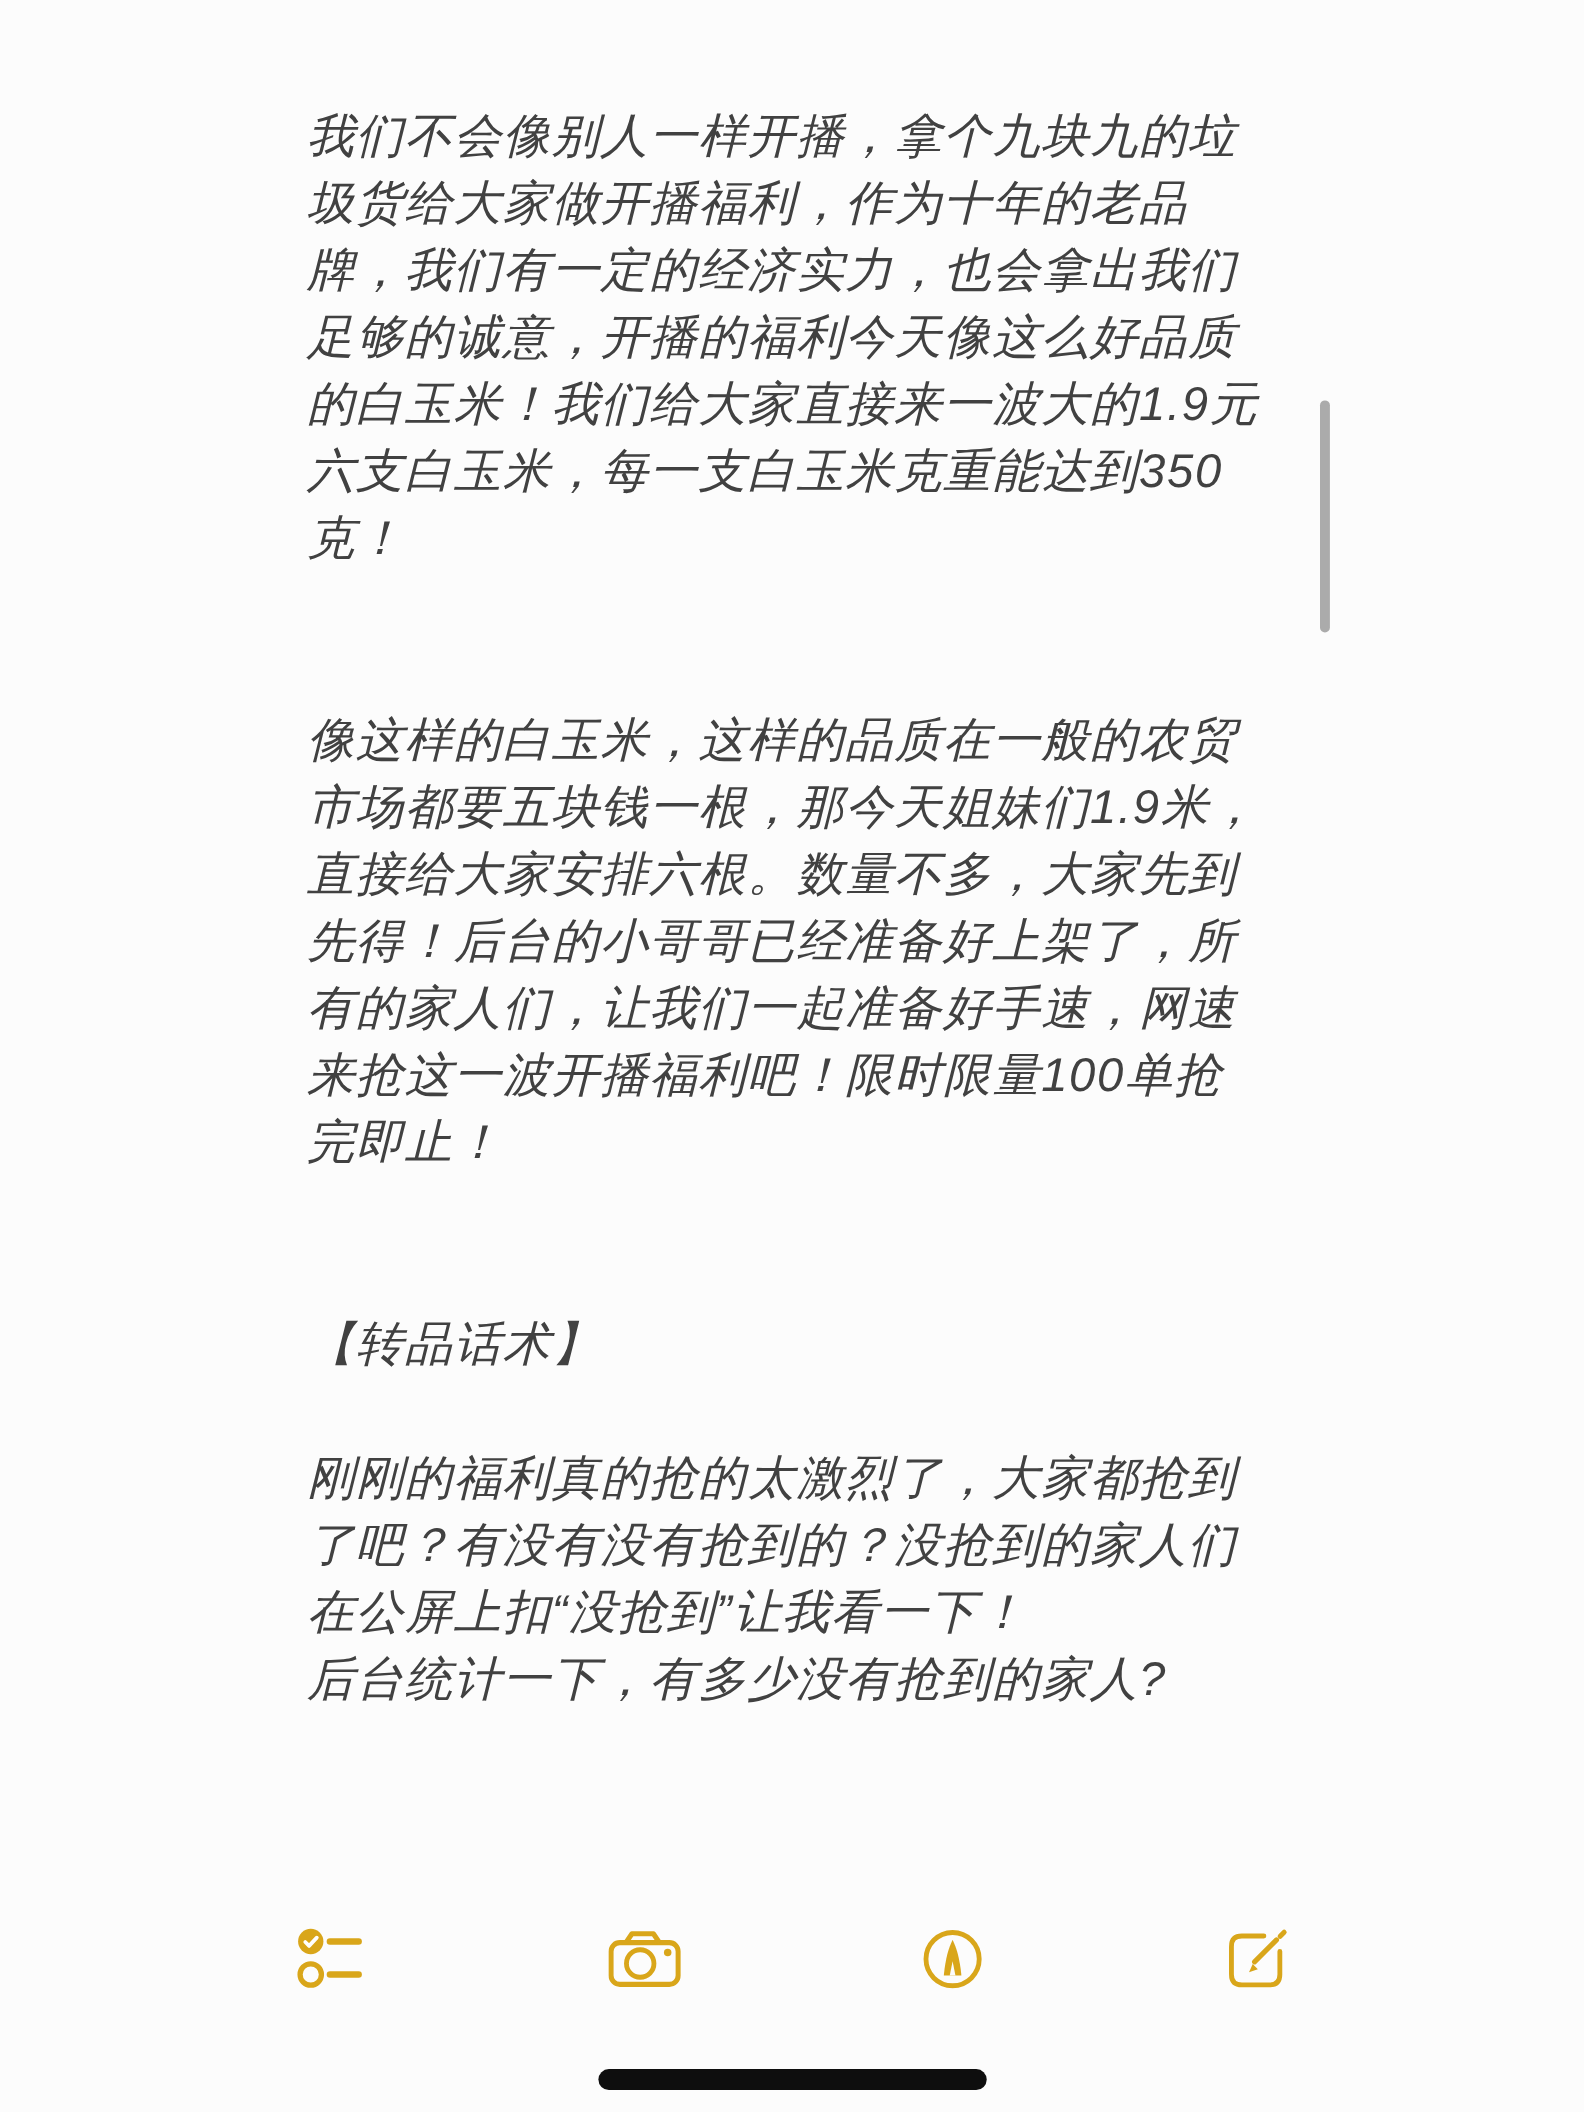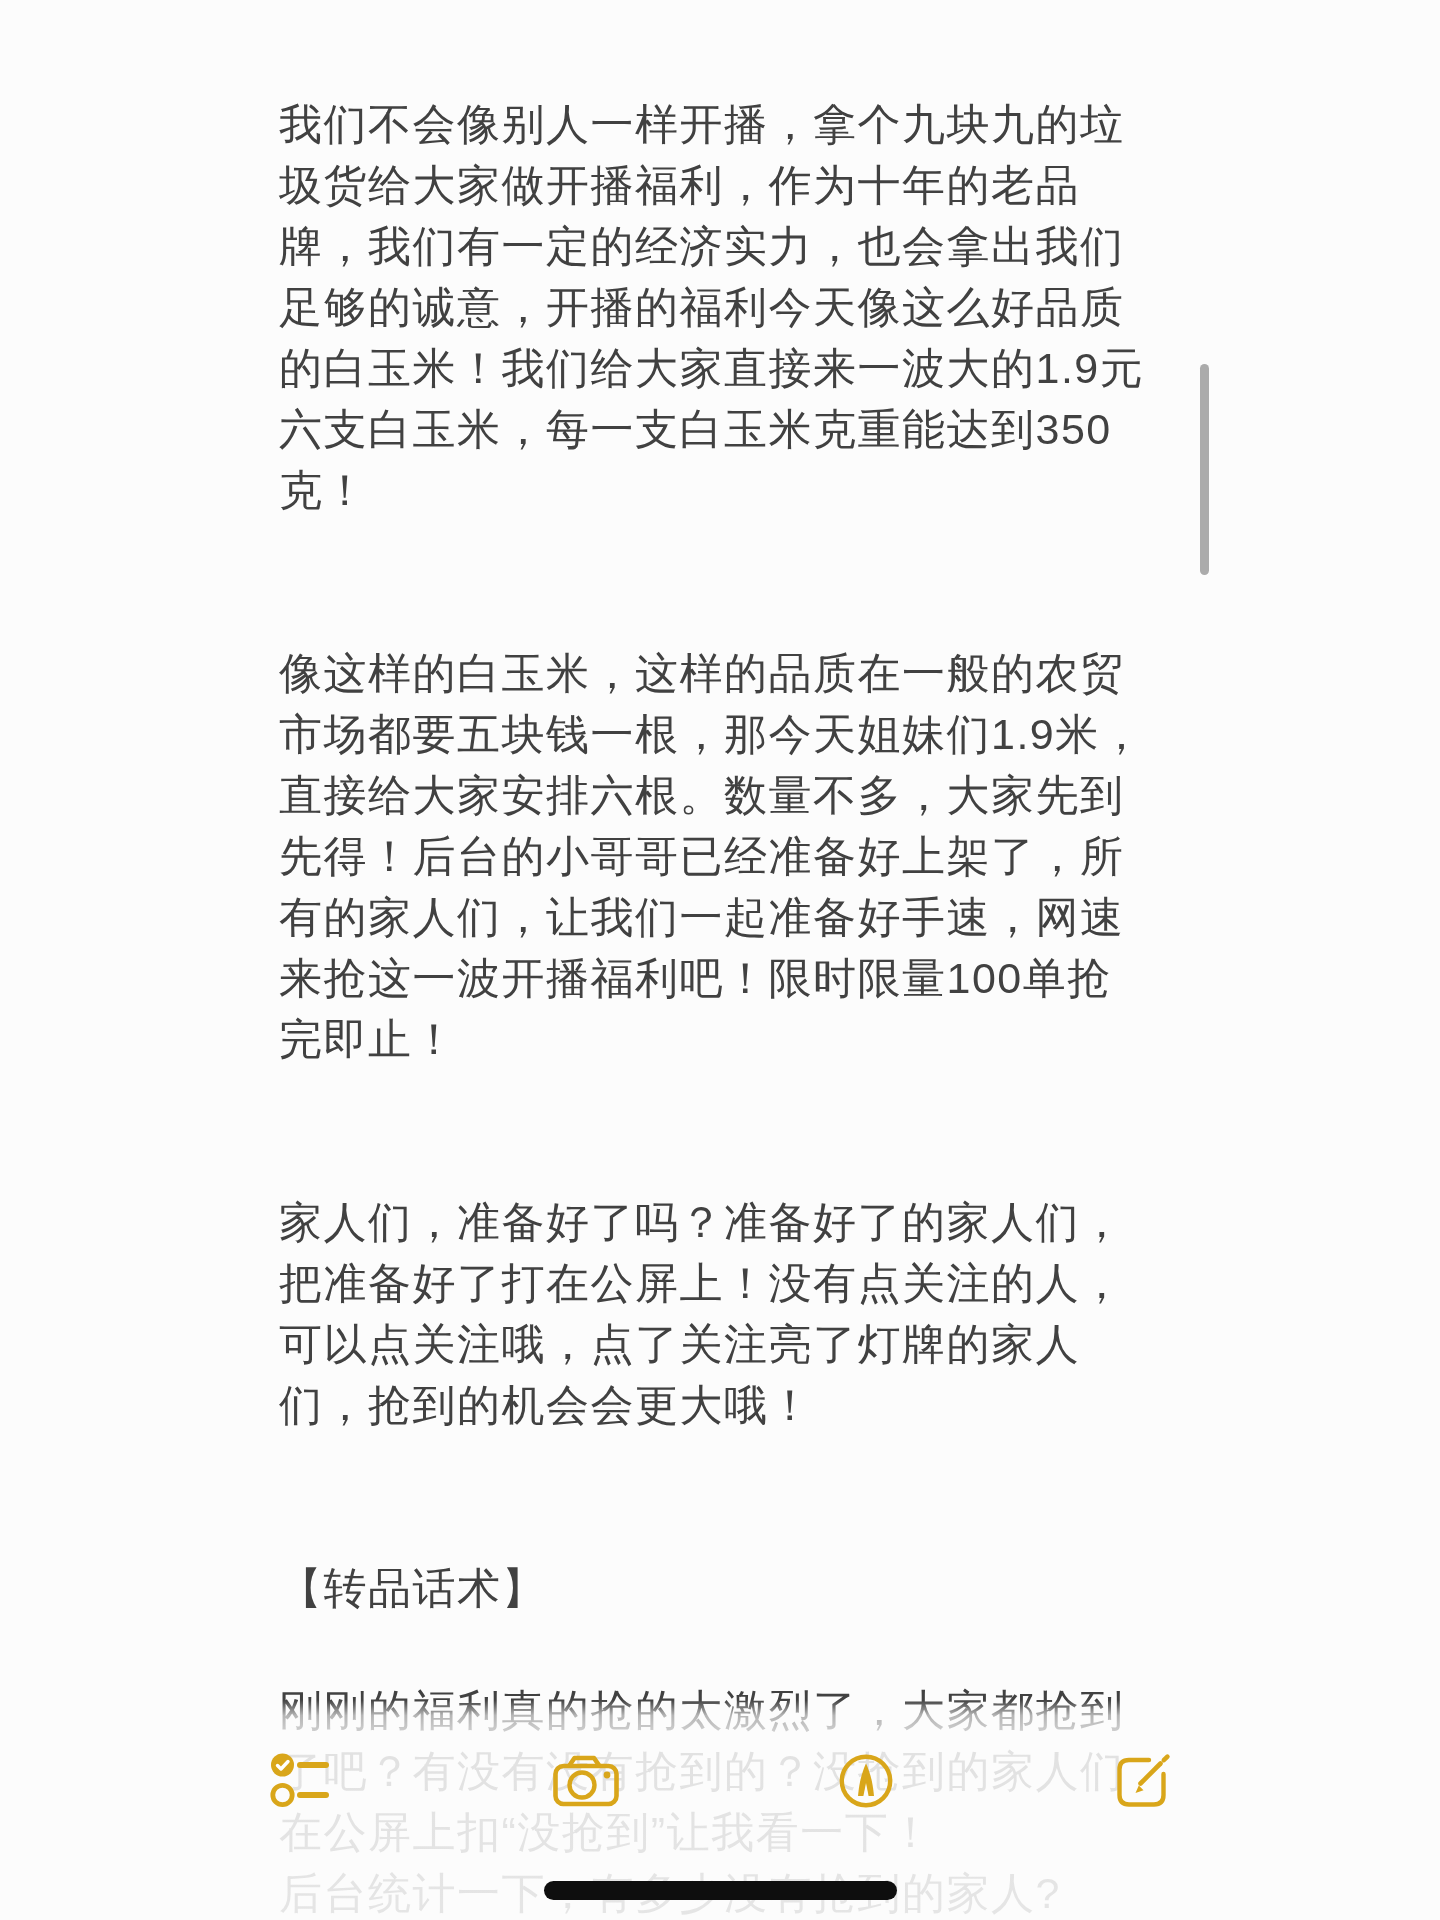--- a/index.html
+++ b/index.html
@@ -18,21 +18,21 @@
     top: 0;
     width: 950px;
     padding-top: 33px;
     color: #414141;
     font-size: 43px;
     line-height: 61px;
     letter-spacing: 1.5px;
     white-space: pre-line;
     font-weight: 400;
   }
-  .note-body p { margin: 0 0 61px 0; }
+  .note-body p { margin: 0 0 61px 0; font-style: italic; }
   .note-body p.tight { margin-bottom: 0; }
   .note-body p:last-child { margin-bottom: 0; }
   .scrollbar-thumb {
     position: absolute;
     left: 1200px;
     top: 364px;
     width: 9px;
     height: 211px;
     border-radius: 5px;
     background: #ABABAB;
@@ -93,24 +93,20 @@
 的白玉米！我们给大家直接来一波大的1.9元
 六支白玉米，每一支白玉米克重能达到350
 克！</p>
     <p>像这样的白玉米，这样的品质在一般的农贸
 市场都要五块钱一根，那今天姐妹们1.9米，
 直接给大家安排六根。数量不多，大家先到
 先得！后台的小哥哥已经准备好上架了，所
 有的家人们，让我们一起准备好手速，网速
 来抢这一波开播福利吧！限时限量100单抢
 完即止！</p>
-    <p>家人们，准备好了吗？准备好了的家人们，
-把准备好了打在公屏上！没有点关注的人，
-可以点关注哦，点了关注亮了灯牌的家人
-们，抢到的机会会更大哦！</p>
     <p class="tight">【转品话术】</p>
     <p>刚刚的福利真的抢的太激烈了，大家都抢到
 了吧？有没有没有抢到的？没抢到的家人们
 在公屏上扣“没抢到”让我看一下！
 后台统计一下，有多少没有抢到的家人?</p>
     
   </div>
 
   <div class="scrollbar-thumb"></div>
 

